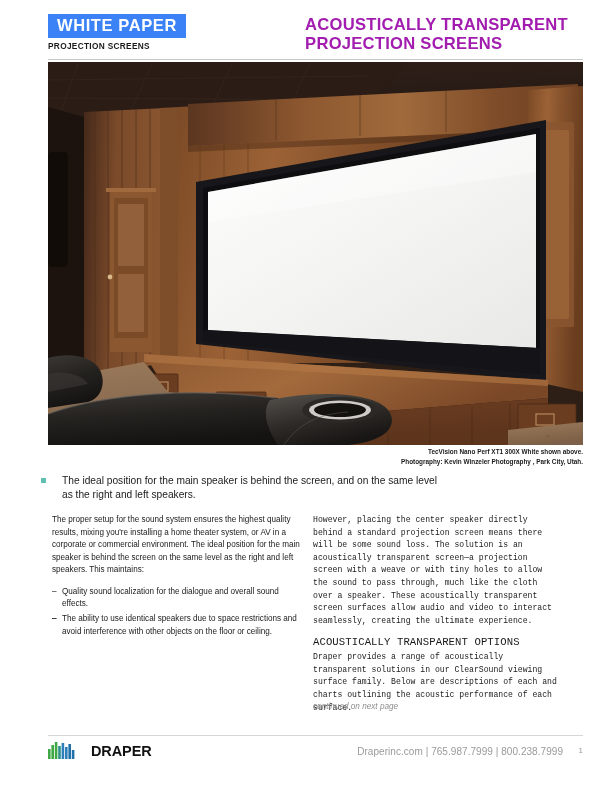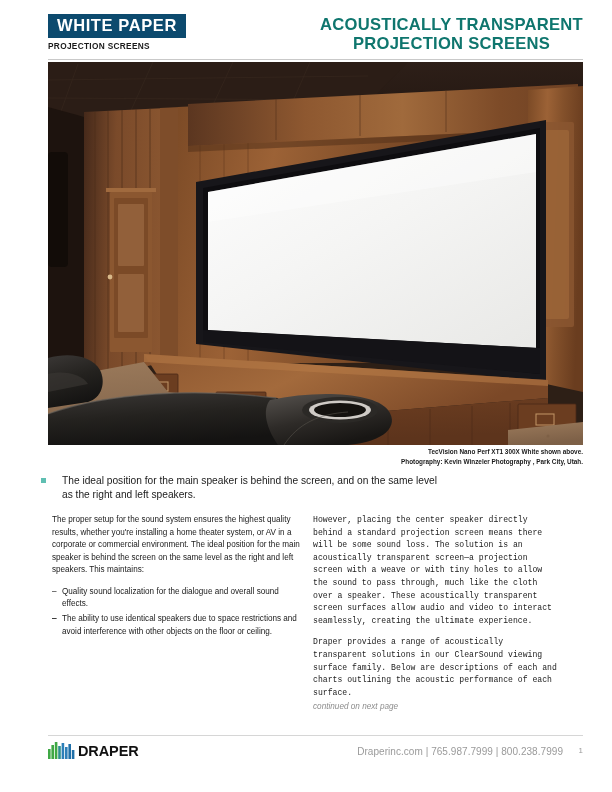--- a/index.html
+++ b/index.html
@@ -18,44 +18,44 @@
 
   
   .header {
     position: absolute;
     left: 48px; top: 14px;
     width: 535px; height: 44px;
   }
   .badge-block { position: absolute; left: 0; top: 0; }
   .wp-badge {
     display: inline-block;
-    background: #0c4a6e;
+    background: #3b82f6;
     color: #ffffff;
     font-weight: bold;
     font-size: 16.5px;
     letter-spacing: 0.6px;
     padding: 3px 9px 4px 9px;
     line-height: 1.05;
   }
   .wp-sub {
     margin-top: 3px;
     font-size: 8.8px;
     font-weight: bold;
     color: #1a1a1a;
     letter-spacing: 0.35px;
     transform: scaleX(0.94);
     transform-origin: left center;
   }
   .doc-title {
     position: absolute;
-    right: 0; top: 1px;
-    text-align: center;
+    right: 15px; top: 1px;
+    text-align: left;
     font-size: 16.6px;
     font-weight: bold;
-    color: #0f766e;
+    color: #a21caf;
     letter-spacing: 0.25px;
     line-height: 1.16;
   }
   .doc-title .l2 { display: block; }
   .header-rule {
     position: absolute;
     left: 48px; top: 59px;
     width: 535px; height: 1px;
     background: #c9c9c9;
   }
@@ -160,21 +160,21 @@
   .logo {
     position: absolute; left: 0; top: 1px;
     display: flex; align-items: flex-end;
   }
   .logo svg { display: block; }
   .logo-word {
     font-size: 14.5px;
     font-weight: bold;
     color: #111111;
     letter-spacing: -0.1px;
-    margin-left: 0;
+    margin-left: 13px;
     line-height: 1;
     position: relative;
     top: -1px;
   }
   .footer-contact {
     position: absolute;
     right: 20px; top: 5px;
     font-size: 10px;
     color: #9a9a9a;
     letter-spacing: 0.05px;
@@ -376,38 +376,39 @@
     <span>TecVision Nano Perf XT1 300X White shown above.</span>
     <span>Photography: Kevin Winzeler Photography , Park City, Utah.</span>
   </div>
 
   <div class="lead">
     <span class="lead-marker"></span>
     <span class="lead-text">The ideal position for the main speaker is behind the screen, and on the same level as the right and left speakers.</span>
   </div>
 
   <div class="col col-left">
-    <p>The proper setup for the sound system ensures the highest quality results, whether you're installing a home theater system, or AV in a corporate or commercial environment. The ideal position for the main speaker is behind the screen on the same level as the right and left speakers. This maintains:</p>
+    <p>The proper setup for the sound system ensures the highest quality results, mixing you're installing a home theater system, or AV in a corporate or commercial environment. The ideal position for the main speaker is behind the screen on the same level as the right and left speakers. This maintains:</p>
     <ul class="dashlist">
       <li>
         <span class="dash">–</span>
         <span>Quality sound localization for the dialogue and overall sound effects.</span>
       </li>
       <li>
         <span class="dash">–</span>
       </li>
       <li>
         <span class="dash">–</span>
         <span>The ability to use identical speakers due to space restrictions and avoid interference with other objects on the floor or ceiling.</span>
       </li>
     </ul>
   </div>
 
   <div class="col col-right">
     <p>However, placing the center speaker directly behind a standard projection screen means there will be some sound loss. The solution is an acoustically transparent screen—a projection screen with a weave or with tiny holes to allow the sound to pass through, much like the cloth over a speaker. These acoustically transparent screen surfaces allow audio and video to interact seamlessly, creating the ultimate experience.</p>
+    <h2 class="section-head">ACOUSTICALLY TRANSPARENT OPTIONS</h2>
     <p>Draper provides a range of acoustically transparent solutions in our ClearSound viewing surface family. Below are descriptions of each and charts outlining the acoustic performance of each surface.</p>
   </div>
 
   <div class="continued">continued on next page</div>
 
   <div class="footer-rule"></div>
   <div class="footer">
     <div class="logo">
       <svg width="30" height="17" viewBox="0 0 30 17">
         <rect x="0" y="7" width="2.6" height="10" fill="#3FA845"></rect>

